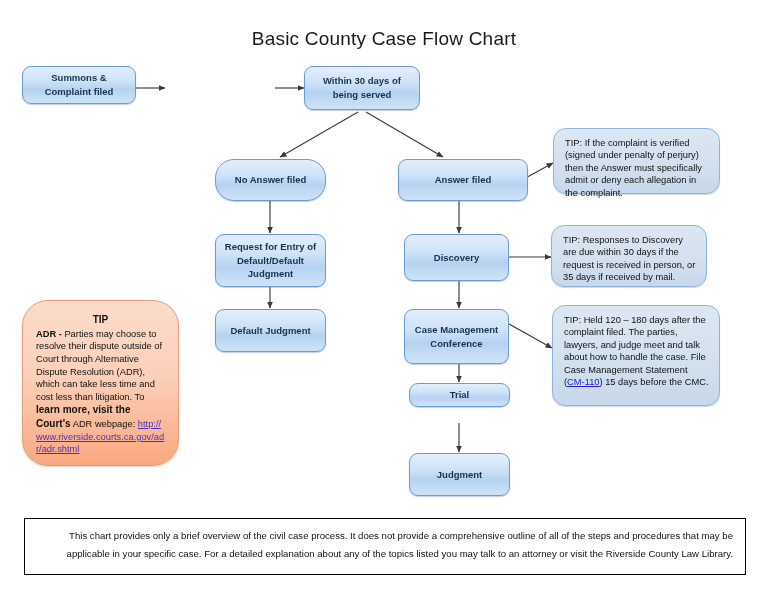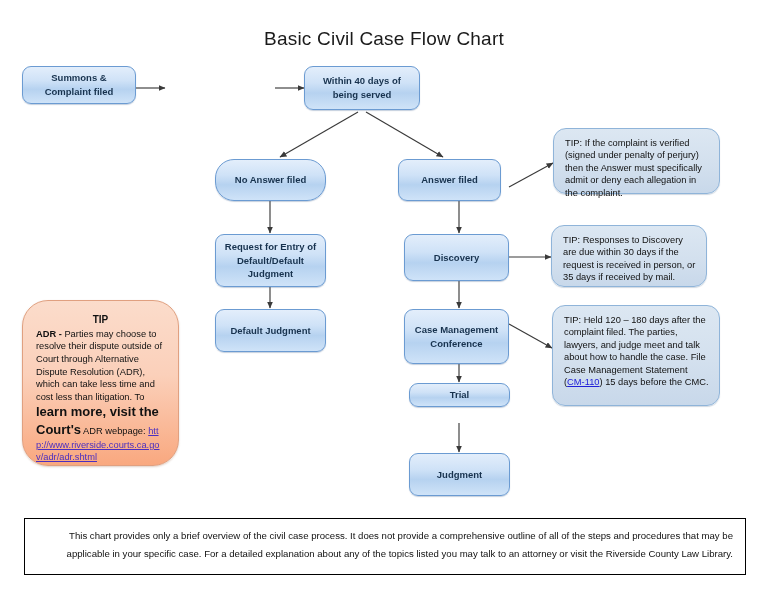--- a/index.html
+++ b/index.html
@@ -78,21 +78,21 @@
     line-height: 1.36;
     padding: 12px 13px 4px 13px;
   }
   .adr-title {
     text-align: center;
     font-weight: bold;
     font-size: 10px;
     margin-bottom: 1px;
   }
   .adr-strong { font-weight: bold; }
-  .adr-mid { font-weight: bold; font-size: 13px; }
+  .adr-mid { font-weight: bold; font-size: 10px; }
 
   a.link {
     color: #4b2fc0;
     text-decoration: underline;
     word-break: break-all;
   }
   a.link-blue {
     color: #2020d8;
     text-decoration: underline;
   }
@@ -112,21 +112,21 @@
 
   
   .conn { position: absolute; }
   .conn svg { display: block; overflow: visible; }
 </style>
 </head>
 <body>
 
 <div id="page-root">
 
-  <div class="chart-title">Basic Civil Case Flow Chart</div>
+  <div class="chart-title">Basic County Case Flow Chart</div>
 
   <div class="conn" style="left:0;top:0;width:768px;height:594px;">
     <svg width="768" height="594" viewBox="0 0 768 594">
       <defs>
         <marker id="arrow" markerWidth="7" markerHeight="7" refX="5.6" refY="2.6" orient="auto">
           <path d="M0,0 L6,2.6 L0,5.2 z" fill="#3a3a3a"></path>
         </marker>
       </defs>
       <g stroke="#3a3a3a" stroke-width="1.15" fill="none" marker-end="url(#arrow)">
 
@@ -159,29 +159,29 @@
     </svg>
   </div>
 
   <div class="pbox" style="left:22px; top:66px; width:114px; height:38px;">
     <span style="white-space:pre-line;">Summons &amp;
 Complaint filed</span>
   </div>
 
 
   <div class="pbox" style="left:304px; top:66px; width:116px; height:44px;">
-    <span style="white-space:pre-line;">Within 40 days of
+    <span style="white-space:pre-line;">Within 30 days of
 being served</span>
   </div>
 
   <div class="pbox" style="left:215px; top:159px; width:111px; height:42px;border-radius:19px;">
     <span style="white-space:pre-line;">No Answer filed</span>
   </div>
 
-  <div class="pbox" style="left:398px; top:159px; width:103px; height:42px;">
+  <div class="pbox" style="left:398px; top:159px; width:130px; height:42px;">
     <span style="white-space:pre-line;">Answer filed</span>
   </div>
 
   <div class="pbox" style="left:215px; top:234px; width:111px; height:53px;">
     <span style="white-space:pre-line;">Request for Entry of
 Default/Default
 Judgment</span>
   </div>
 
   <div class="pbox" style="left:215px; top:309px; width:111px; height:43px;">

